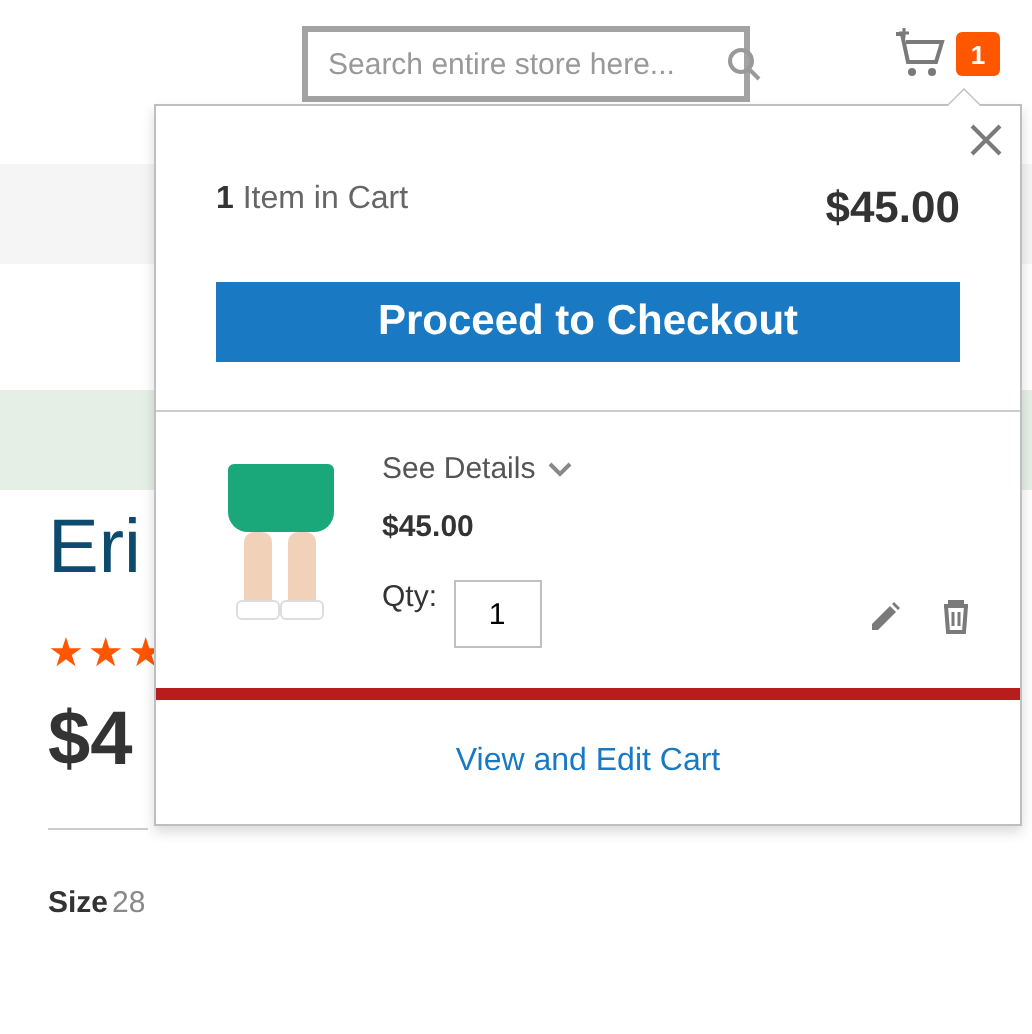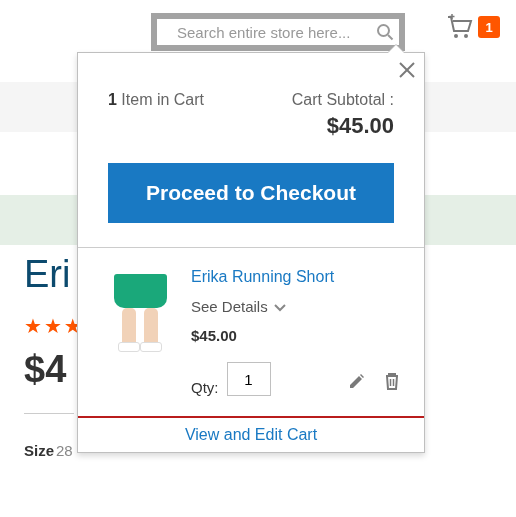--- a/index.html
+++ b/index.html
@@ -1,60 +1,60 @@
 <!DOCTYPE html>
 <html><head>
 <meta charset="utf-8">
 <style>
 *{box-sizing:border-box;margin:0;padding:0;font-family:Arial,Helvetica,sans-serif}
 body{width:516px;height:517px;background:#fff;position:relative;overflow:hidden}
 .gray-band{position:absolute;top:82px;left:0;right:0;height:50px;background:#f5f5f5}
 .green-band{position:absolute;top:195px;left:0;right:0;height:50px;background:#e5efe6}
-.search-wrap{position:absolute;top:13px;left:151px;width:254px;height:38px;border:6px solid #a3a3a3;display:flex;align-items:center;padding:0 20px}
+.search-wrap{position:absolute;top:13px;left:151px;width:224px;height:38px;border:3px solid #a3a3a3;display:flex;align-items:center;padding:0 10px}
 .search-wrap input{flex:1;border:none;outline:none;font-size:15px;color:#333;background:transparent}
 .search-wrap input::placeholder{color:#999}
 .search-icon svg{display:block}
 .cart-icon{position:absolute;top:14px;left:446px}
 .cart-badge{position:absolute;top:16px;left:478px;width:22px;height:22px;background:#ff5600;color:#fff;border-radius:3px;display:flex;align-items:center;justify-content:center;font-size:13px;font-weight:bold}
 .underlay{position:absolute;top:253px;left:24px}
 .und-title{font-size:38px;color:#0c4a6e;font-weight:300;margin-bottom:18px}
 .stars{color:#ff5600;font-size:20px;letter-spacing:2px;margin-bottom:10px}
 .und-price{font-size:38px;color:#333;font-weight:bold;margin-bottom:22px}
 .und-hr{border:none;border-top:1px solid #ccc;width:50px;margin-bottom:28px}
 .und-size{font-size:15px;color:#333}
 .und-size b{font-weight:bold;margin-right:2px}
 .und-size span{color:#888}
-.minicart{position:absolute;top:52px;left:77px;width:348px;background:#fff;border:1px solid #bfbfbf;box-shadow:0 3px 6px rgba(0,0,0,.15)}
+.minicart{position:absolute;top:52px;left:77px;width:434px;background:#fff;border:1px solid #bfbfbf;box-shadow:0 3px 6px rgba(0,0,0,.15)}
 .minicart::before{content:"";position:absolute;top:-9px;right:19px;width:0;height:0;border-left:9px solid transparent;border-right:9px solid transparent;border-bottom:9px solid #c0c0c0}
 .minicart::after{content:"";position:absolute;top:-8px;right:20px;width:0;height:0;border-left:8px solid transparent;border-right:8px solid transparent;border-bottom:8px solid #fff}
 .mc-close{position:absolute;top:8px;right:8px;cursor:pointer}
 .mc-header{display:flex;justify-content:space-between;padding:38px 30px 24px 30px}
 .mc-count{font-size:16px;color:#666}
 .mc-count b{color:#333;font-weight:bold}
 .mc-sub{text-align:right}
 .mc-sub-label{font-size:16px;color:#666;margin-bottom:4px}
 .mc-sub-val{font-size:22px;font-weight:bold;color:#333}
-.mc-btn{margin:0 30px 24px 30px;background:#1979c3;color:#fff;border:none;width:calc(100% - 60px);padding:18px 0;font-size:21px;font-weight:bold;cursor:pointer}
+.mc-btn{margin:0 30px 24px 30px;background:#1979c3;color:#fff;border:none;width:calc(100% - 60px);padding:8px 0;font-size:21px;font-weight:bold;cursor:pointer}
 .mc-item{border-top:1px solid #ccc;padding:20px 30px;display:flex;gap:18px;position:relative}
 .thumb{width:65px;height:88px;position:relative;background:#fff}
 .thumb .short1{position:absolute;top:6px;left:6px;width:53px;height:34px;background:#1aa87a;border-radius:3px 3px 10px 10px}
 .thumb .leg{position:absolute;top:40px;left:14px;width:14px;height:40px;background:#f1d2b8;border-radius:5px 5px 3px 3px}
 .thumb .leg2{left:36px}
 .thumb .shoe{position:absolute;top:74px;left:10px;width:22px;height:10px;background:#fff;border:1px solid #ddd;border-radius:3px}
 .thumb .shoe2{left:32px}
 .item-info{flex:1}
 .item-name{color:#1979c3;font-size:16px;margin-bottom:12px;cursor:pointer}
 .item-details{font-size:15px;color:#555;margin-bottom:12px;cursor:pointer;display:flex;gap:6px}
 .item-price{font-size:15px;font-weight:bold;color:#333;margin-bottom:18px}
-.item-qty{display:flex;align-items:flex-end;gap:8px}
+.item-qty{display:flex;align-items:flex-start;gap:8px}
 .item-qty label{font-size:15px;color:#333}
 .item-qty input{width:44px;height:34px;text-align:center;border:1px solid #c0c0c0;font-size:15px}
 .item-actions{position:absolute;right:24px;bottom:22px;display:flex;gap:18px}
 .item-actions span{cursor:pointer}
-.mc-footer{border-top:2px solid #b91c1c;text-align:center;padding:8px 0}
+.mc-footer{border-top:6px solid #b91c1c;text-align:center;padding:22px 0}
 .mc-footer a{color:#1979c3;font-size:16px;text-decoration:none;cursor:pointer}
 </style>
 </head>
 <body>
 
 <div class="gray-band"></div>
 <div class="green-band"></div>
 
 <div class="search-wrap">
   <input type="text" placeholder="Search entire store here..." style="">
@@ -91,36 +91,34 @@
     <svg width="18" height="18" viewBox="0 0 18 18">
         <line x1="2" y1="2" x2="16" y2="16" stroke="#7a7a7a" stroke-width="2"></line>
         <line x1="16" y1="2" x2="2" y2="16" stroke="#7a7a7a" stroke-width="2"></line>
       </svg>
   </span>
   <div class="mc-header">
     <div class="mc-count">
       <b>1</b><span> Item in Cart</span>
     </div>
     <div class="mc-sub">
-      <div class="mc-sub-label">Cart Subtotal :</div>
       <div class="mc-sub-val">$45.00</div>
     </div>
   </div>
   <button class="mc-btn">Proceed to Checkout</button>
 
   <div class="mc-item">
     <div class="thumb">
       <div class="short1"></div>
         <div class="leg"></div>
         <div class="leg leg2"></div>
         <div class="shoe"></div>
         <div class="shoe shoe2"></div>
     </div>
     <div class="item-info">
-      <div class="item-name">Erika Running Short</div>
       <div class="item-details">
         <span>See Details</span>
         <span><svg width="12" height="8" viewBox="0 0 12 8">
               <path d="M1 1l5 5 5-5" fill="none" stroke="#888" stroke-width="2"></path>
             </svg></span>
       </div>
       <div class="item-price">$45.00</div>
       <div class="item-qty">
         <label>Qty:</label>
         <input type="text" value="1" style="">

